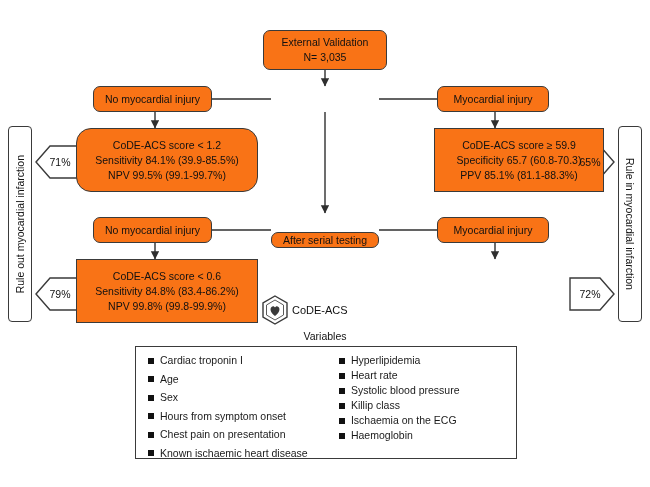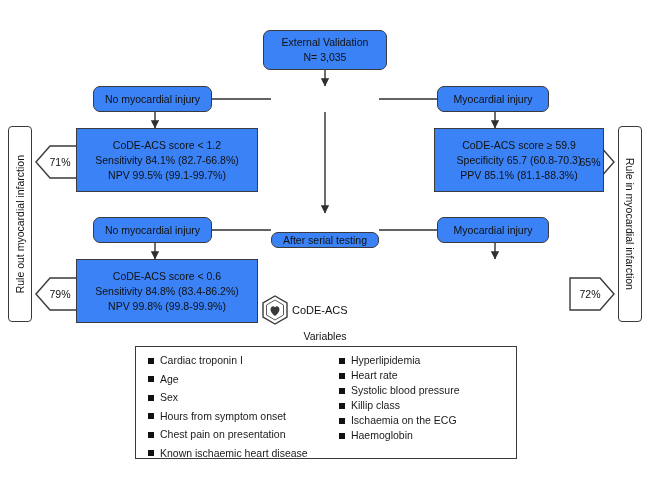--- a/index.html
+++ b/index.html
@@ -20,21 +20,21 @@
     position: absolute;
     left: 0;
     top: 0;
     width: 650px;
     height: 487px;
   }
   .node {
     position: absolute;
     box-sizing: border-box;
     border: 1.4px solid #3a3a3a;
-    background: #3b82f6;
+    background: #f97316;
     display: flex;
     flex-direction: column;
     align-items: center;
     justify-content: center;
     text-align: center;
     font-size: 10.5px;
     line-height: 15px;
     color: #111;
   }
   .node.rounded { border-radius: 7px; }
@@ -178,23 +178,23 @@
 
 
   <div class="node rounded" style="left:93px; top:86px; width:119px; height:26px;">
     <div class="ln">No myocardial injury</div>
   </div>
 
   <div class="node rounded" style="left:437px; top:86px; width:112px; height:26px;">
     <div class="ln">Myocardial injury</div>
   </div>
 
-  <div class="node" style="left:76px; top:128px; width:182px; height:64px;">
+  <div class="node" style="left:76px; top:128px; width:182px; height:64px;border-radius:15px;">
     <div class="ln">CoDE-ACS score &lt; 1.2</div>
-    <div class="ln">Sensitivity 84.1% (82.7-66.8%)</div>
+    <div class="ln">Sensitivity 84.1% (39.9-85.5%)</div>
     <div class="ln">NPV 99.5% (99.1-99.7%)</div>
   </div>
 
   <div class="node" style="left:418px; top:128px; width:170px; height:64px;margin-left:16px;">
     <div class="ln">CoDE-ACS score ≥ 59.9</div>
     <div class="ln">Specificity 65.7 (60.8-70.3)</div>
     <div class="ln">PPV 85.1% (81.1-88.3%)</div>
   </div>
 
   <div class="node rounded" style="left:271px; top:232px; width:108px; height:16px;">

